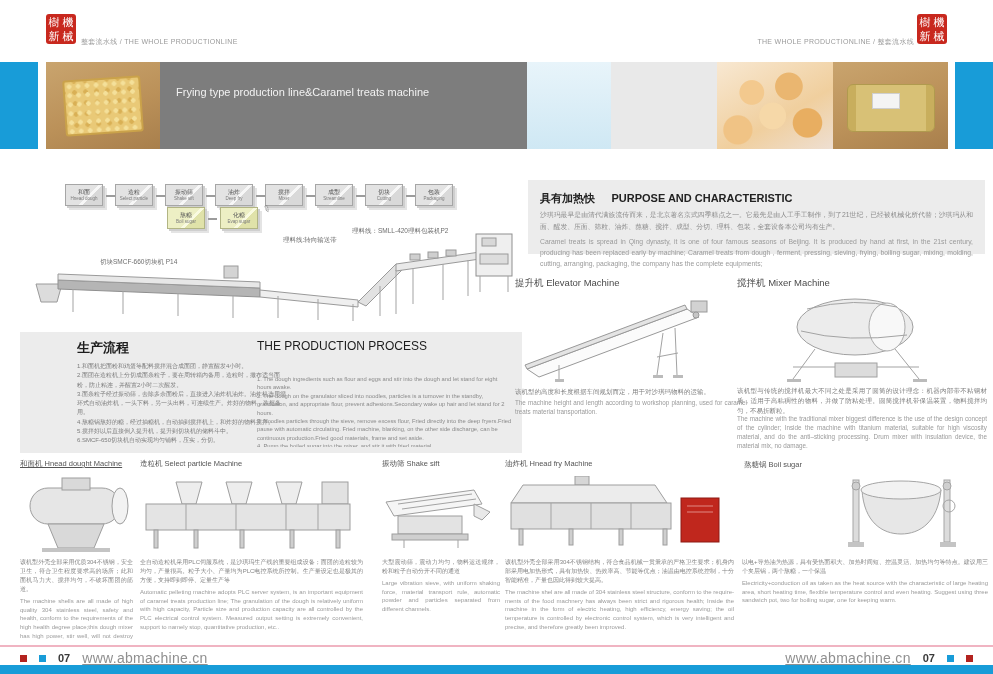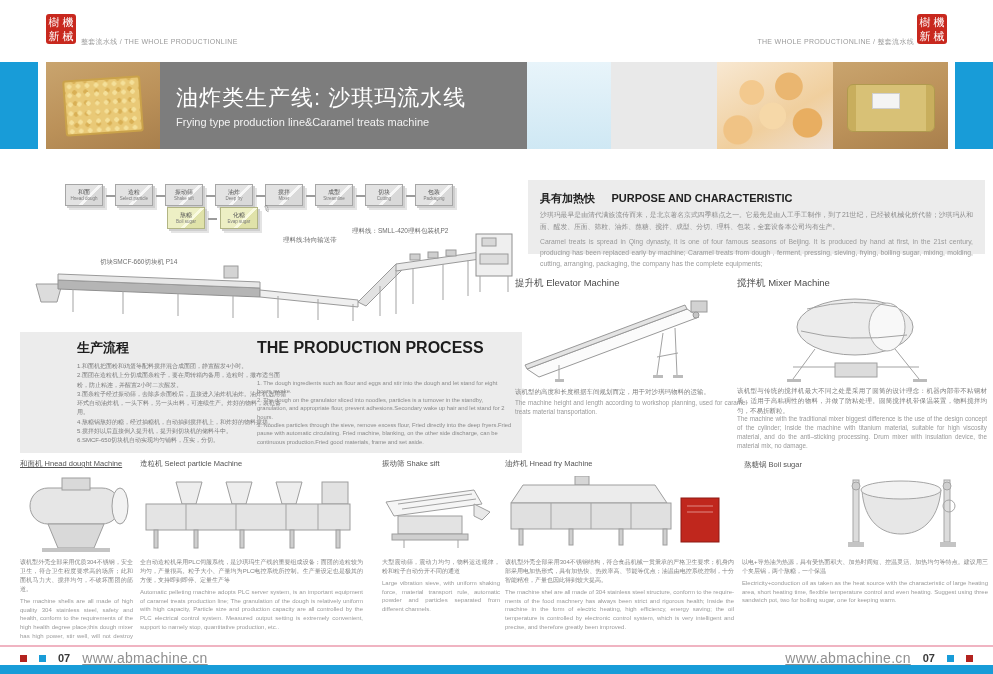--- a/index.html
+++ b/index.html
@@ -62,21 +62,21 @@
 
   .diagram-label{position:absolute;font-size:6.5px;color:#6e6e6e;white-space:nowrap;}
 
   
   .graybox{background:#ececec;}
   .purpose-title-cn{font-size:11px;font-weight:bold;color:#222;}
   .purpose-title-en{font-size:11px;font-weight:bold;color:#222;margin-left:12px;}
   .small-cn{font-size:6.8px;color:#8b8b8b;line-height:1.75;text-align:justify;}
   .small-en{font-size:6.8px;color:#9a9a9a;line-height:1.6;text-align:justify;}
   .proc-title-cn{font-size:13px;font-weight:bold;color:#1d1d1d;margin-bottom:5px;}
-  .proc-title-en{font-size:16px;font-weight:bold;color:#1d1d1d;margin-bottom:22px;}
+  .proc-title-en{font-size:12px;font-weight:normal;color:#1d1d1d;margin-bottom:22px;}
   .proc-item-cn{font-size:6px;color:#7c7c7c;line-height:1.55;}
   .proc-item-en{font-size:5.8px;color:#8a8a8a;line-height:1.45;}
 
   
   .machine-title{font-size:9.5px;color:#4a4a4a;white-space:nowrap;}
   .machine-title-sm{font-size:7.5px;color:#555;white-space:nowrap;}
   .cap-cn{font-size:6.5px;color:#808080;line-height:1.5;text-align:justify;}
   .cap-en{font-size:6.3px;color:#9a9a9a;line-height:1.45;text-align:justify;}
   .bcap-cn{font-size:6px;color:#858585;line-height:1.5;text-align:justify;}
   .bcap-en{font-size:6px;color:#9b9b9b;line-height:1.45;text-align:justify;margin-top:3px;}
@@ -112,21 +112,20 @@
 </div>
 
 <div class="abs blue-block" style="left:0;top:62px;width:38px;height:87px;"></div>
 
 <div class="abs photo-wood" style="left:46px;top:62px;width:114px;height:87px;">
   <div class="sachima-block"></div>
 </div>
 
 <div class="abs banner-gray" style="left:160px;top:62px;width:367px;height:87px;"></div>
 <div class="abs" style="left:176px;top:83px;">
-  <div class="banner-title-cn">油炸类生产线: 沙琪玛流水线</div>
   <div class="banner-title-en">Frying type production line&amp;Caramel treats machine</div>
 </div>
 
 <div class="abs" style="left:527px;top:62px;width:84px;height:87px;background:linear-gradient(180deg,#e8f4fa,#cfe8f4);"></div>
 <div class="abs" style="left:611px;top:62px;width:106px;height:87px;background:#e9e9e9;"></div>
 <div class="abs photo-closeup" style="left:717px;top:62px;width:116px;height:87px;"></div>
 <div class="abs photo-wood" style="left:833px;top:62px;width:115px;height:87px;">
   <div class="package">
     <div class="package-label"></div>
   </div>

